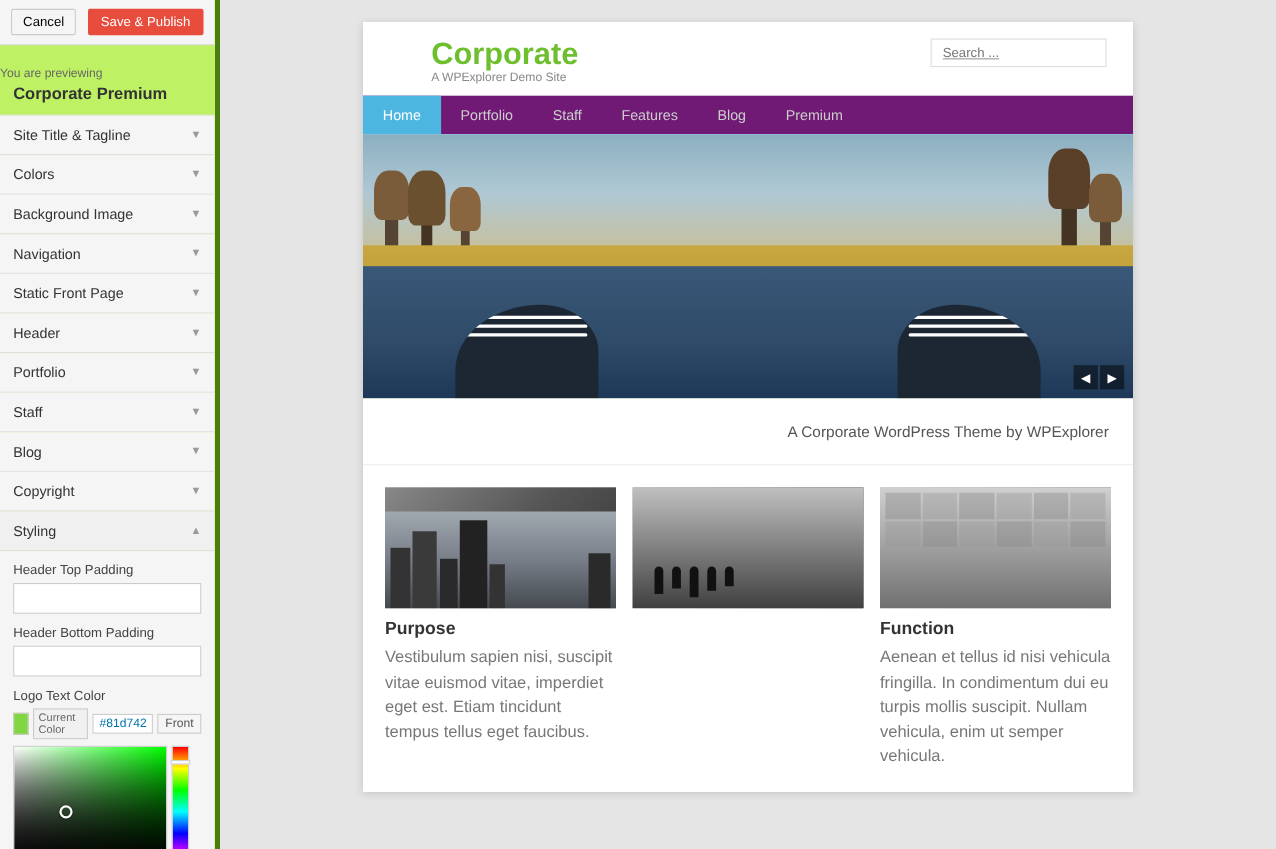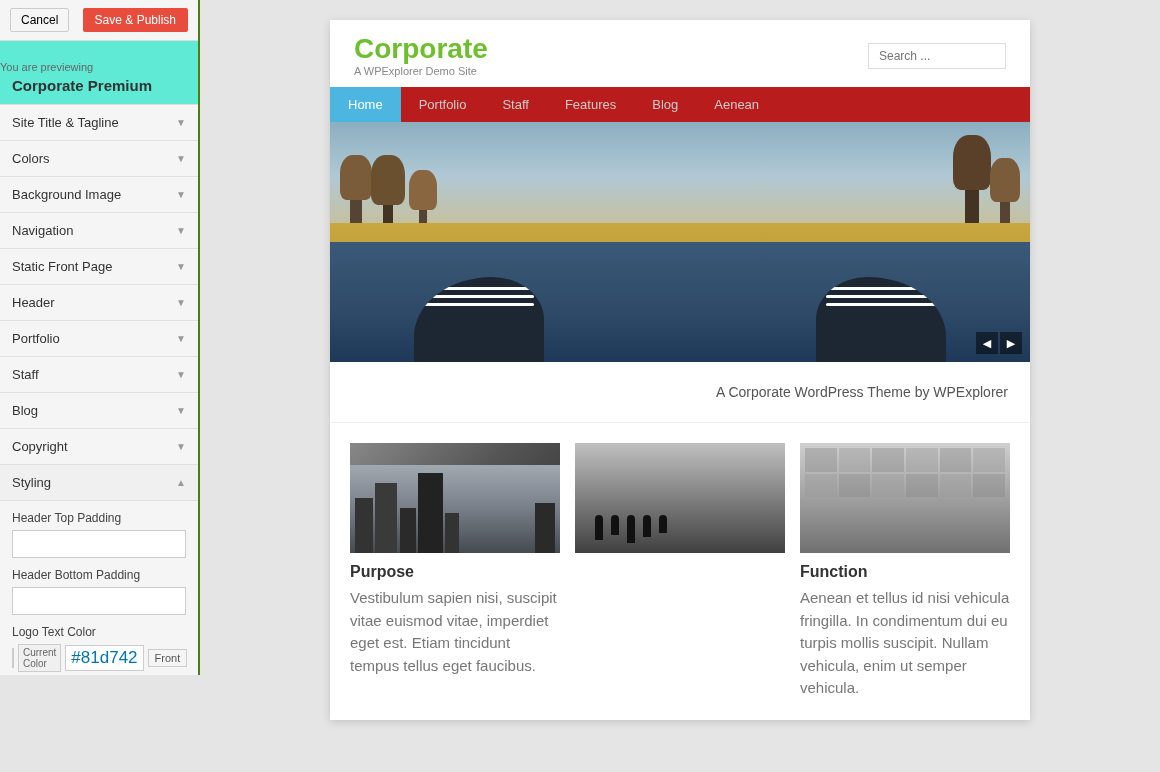--- a/index.html
+++ b/index.html
@@ -2,24 +2,24 @@
 <html><head>
   <meta charset="utf-8">
   <style>
     * { box-sizing: border-box; margin: 0; padding: 0; }
     body { font-family: Arial, sans-serif; background: #e5e5e5; display: flex; height: 772px; overflow: hidden; }
 
     
     #left-panel {
       width: 200px;
       min-width: 200px;
-      background: #5eead4;
-      height: 675px;
+      background: #bef264;
+      height: 772px;
       overflow-y: auto;
-      border-right: 2px solid #4d7c0f;
+      border-right: 5px solid #4d7c0f;
       display: flex;
       flex-direction: column;
     }
 
     #top-bar {
       display: flex;
       align-items: center;
       justify-content: space-between;
       padding: 8px 10px;
       background: #f5f5f5;
@@ -121,21 +121,21 @@
 
     .current-color-label {
       font-size: 10px;
       color: #666;
       background: #f0f0f0;
       border: 1px solid #ccc;
       padding: 2px 4px;
     }
 
     .color-hex {
-      font-size: 17px;
+      font-size: 11px;
       color: #0073aa;
       background: white;
       border: 1px solid #ccc;
       padding: 2px 5px;
       cursor: pointer;
     }
 
     .clear-btn {
       font-size: 11px;
       color: #555;
@@ -211,50 +211,52 @@
       background: white;
       max-width: 700px;
       margin: 0 auto;
       box-shadow: 0 2px 8px rgba(0,0,0,0.15);
     }
 
     
     #site-header {
       padding: 15px 24px 10px;
       display: flex;
-      align-items: center;
+      align-items: flex-start;
       justify-content: space-between;
       background: white;
+      margin-left: 38px;
     }
 
     #site-logo .site-name {
       font-size: 28px;
       font-weight: bold;
       color: #6dbf2e;
       line-height: 1;
     }
 
     #site-logo .site-tagline {
       font-size: 11px;
       color: #888;
       margin-top: 2px;
     }
 
     #search-box {
       border: 1px solid #ddd;
       padding: 5px 10px;
       font-size: 12px;
       color: #999;
-      width: 138px;
+      width: 160px;
       outline: none;
+      text-decoration: underline;
     }
 
     
     #site-nav {
-      background: #b91c1c;
+      background: #701a75;
       display: flex;
     }
 
     .nav-item {
       padding: 10px 18px;
       font-size: 13px;
       color: #ccc;
       cursor: pointer;
     }
 
@@ -464,21 +466,21 @@
       </div>
       <input type="text" id="search-box" placeholder="Search ..." style="">
     </div>
 
     <div id="site-nav">
       <div class="nav-item active">Home</div>
       <div class="nav-item">Portfolio</div>
       <div class="nav-item">Staff</div>
       <div class="nav-item">Features</div>
       <div class="nav-item">Blog</div>
-      <div class="nav-item">Aenean</div>
+      <div class="nav-item">Premium</div>
     </div>
 
     <div id="hero-image">
 
       <div style="position:absolute;top:0;left:0;right:0;height:45%;background:linear-gradient(180deg,#8BAFC0 0%,#b0c8d4 50%,#c8c09a 100%);"></div>
 
       <div style="position:absolute;top:20%;left:0;right:0;height:25%;display:flex;align-items:flex-end;padding:0 20px;gap:6px;">
         <div style="width:12px;height:50px;background:#554433;border-radius:2px 2px 0 0;position:relative;margin-right:15px;">
           <div style="position:absolute;bottom:30px;left:-10px;width:32px;height:45px;background:#7a5c3a;border-radius:40% 40% 20% 20%;"></div>
         </div>

